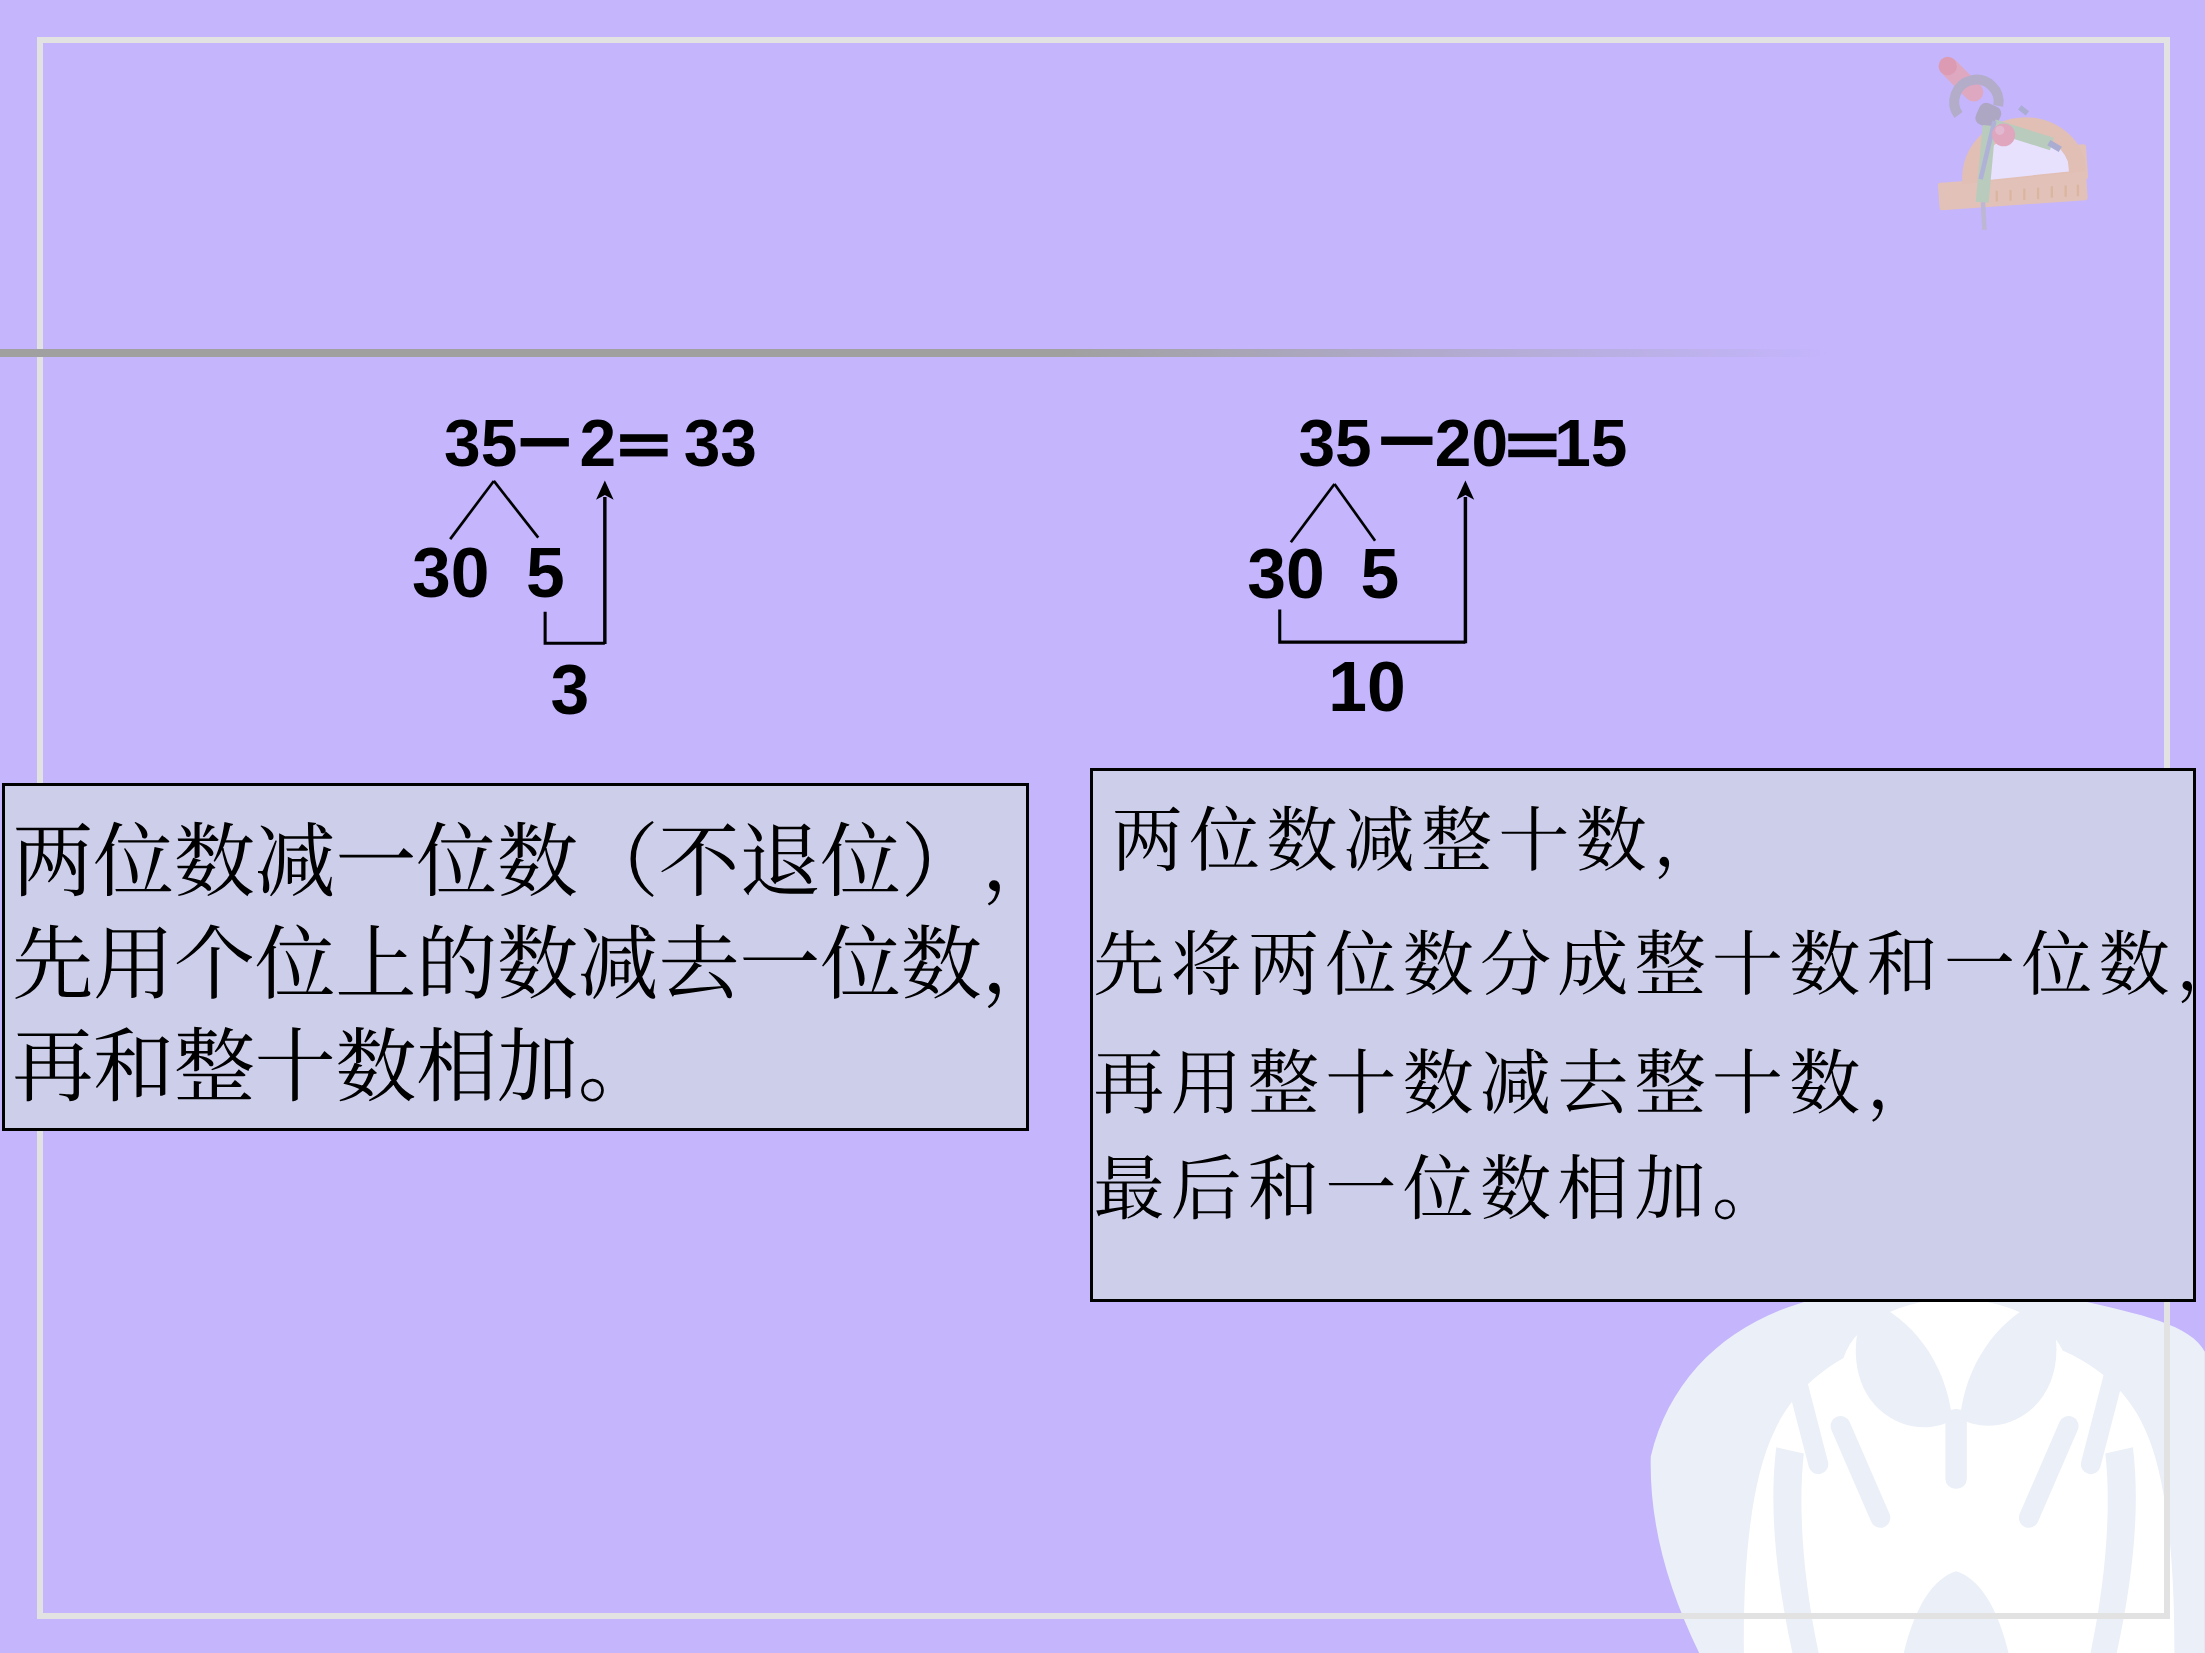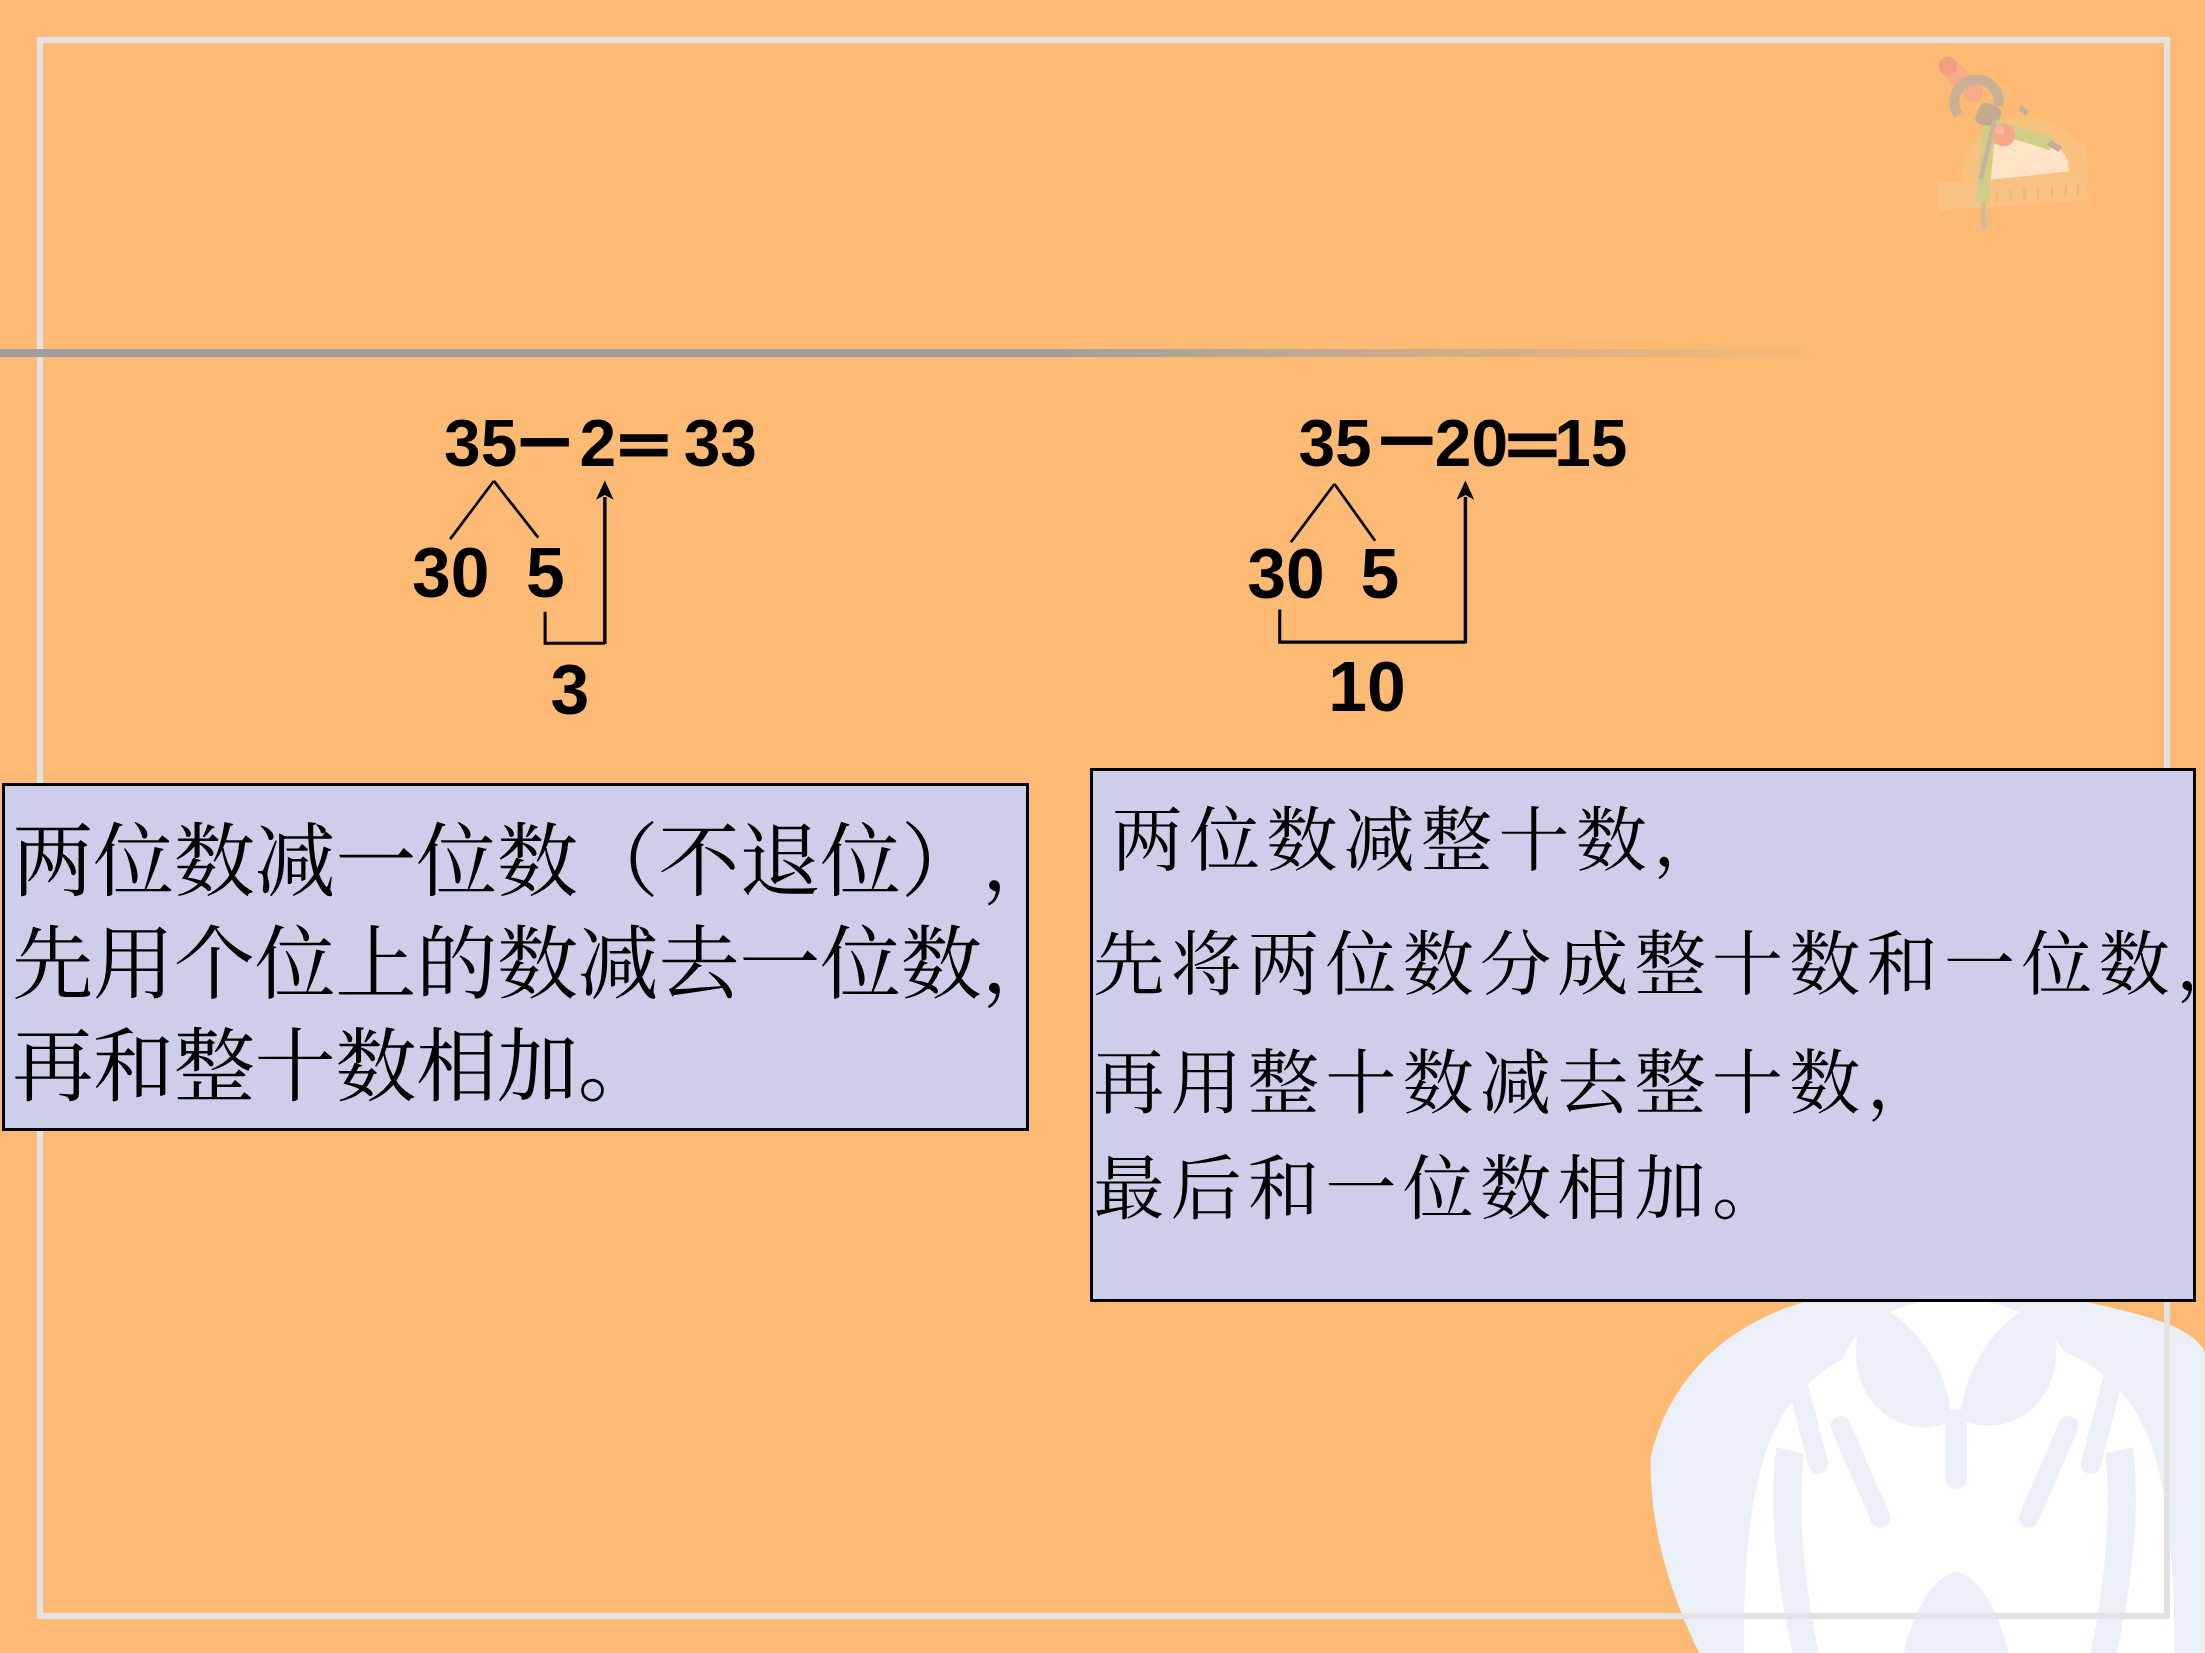--- a/index.html
+++ b/index.html
@@ -1,15 +1,15 @@
 <!DOCTYPE html>
 <html style="font-size:12.3px"><head><meta charset="utf-8">
 <style>
 html,body{margin:0;padding:0;background:#fff}
-#page{position:relative;width:2205px;height:1654px;background:#fdba74;overflow:hidden;font-family:"Liberation Sans",sans-serif}
+#page{position:relative;width:2205px;height:1654px;background:#c4b5fd;overflow:hidden;font-family:"Liberation Sans",sans-serif}
 .abs{position:absolute}
 </style></head><body>
 <div id="page">
 <svg class="abs" style="left:1646px;top:1279px" width="559" height="375" viewBox="0 0 730 490">
 <path d="M 80,510 C 28,410 4,320 6,232 C 38,100 150,24 298,14 C 380,6 478,8 558,26 C 648,46 712,60 730,95 L 730,510 Z" fill="#EBEFF7"></path>
 <path d="M 128,510 C 125,370 138,258 168,198 C 203,123 285,70 405,66 C 540,70 620,122 652,197 C 680,257 692,370 690,510 Z" fill="#fff"></path>
 <ellipse cx="403" cy="122" rx="148" ry="96" fill="#fff"></ellipse>
 <path d="M 400,184 C 392,108 346,50 290,28 C 264,80 270,138 304,170 C 336,200 378,198 400,184 Z" fill="#EBEFF7"></path>
 <path d="M 410,182 C 418,106 464,48 520,26 C 546,78 540,136 506,168 C 474,198 432,196 410,182 Z" fill="#EBEFF7"></path>
 <rect x="391" y="170" width="28" height="104" rx="13" fill="#EBEFF7"></rect>

